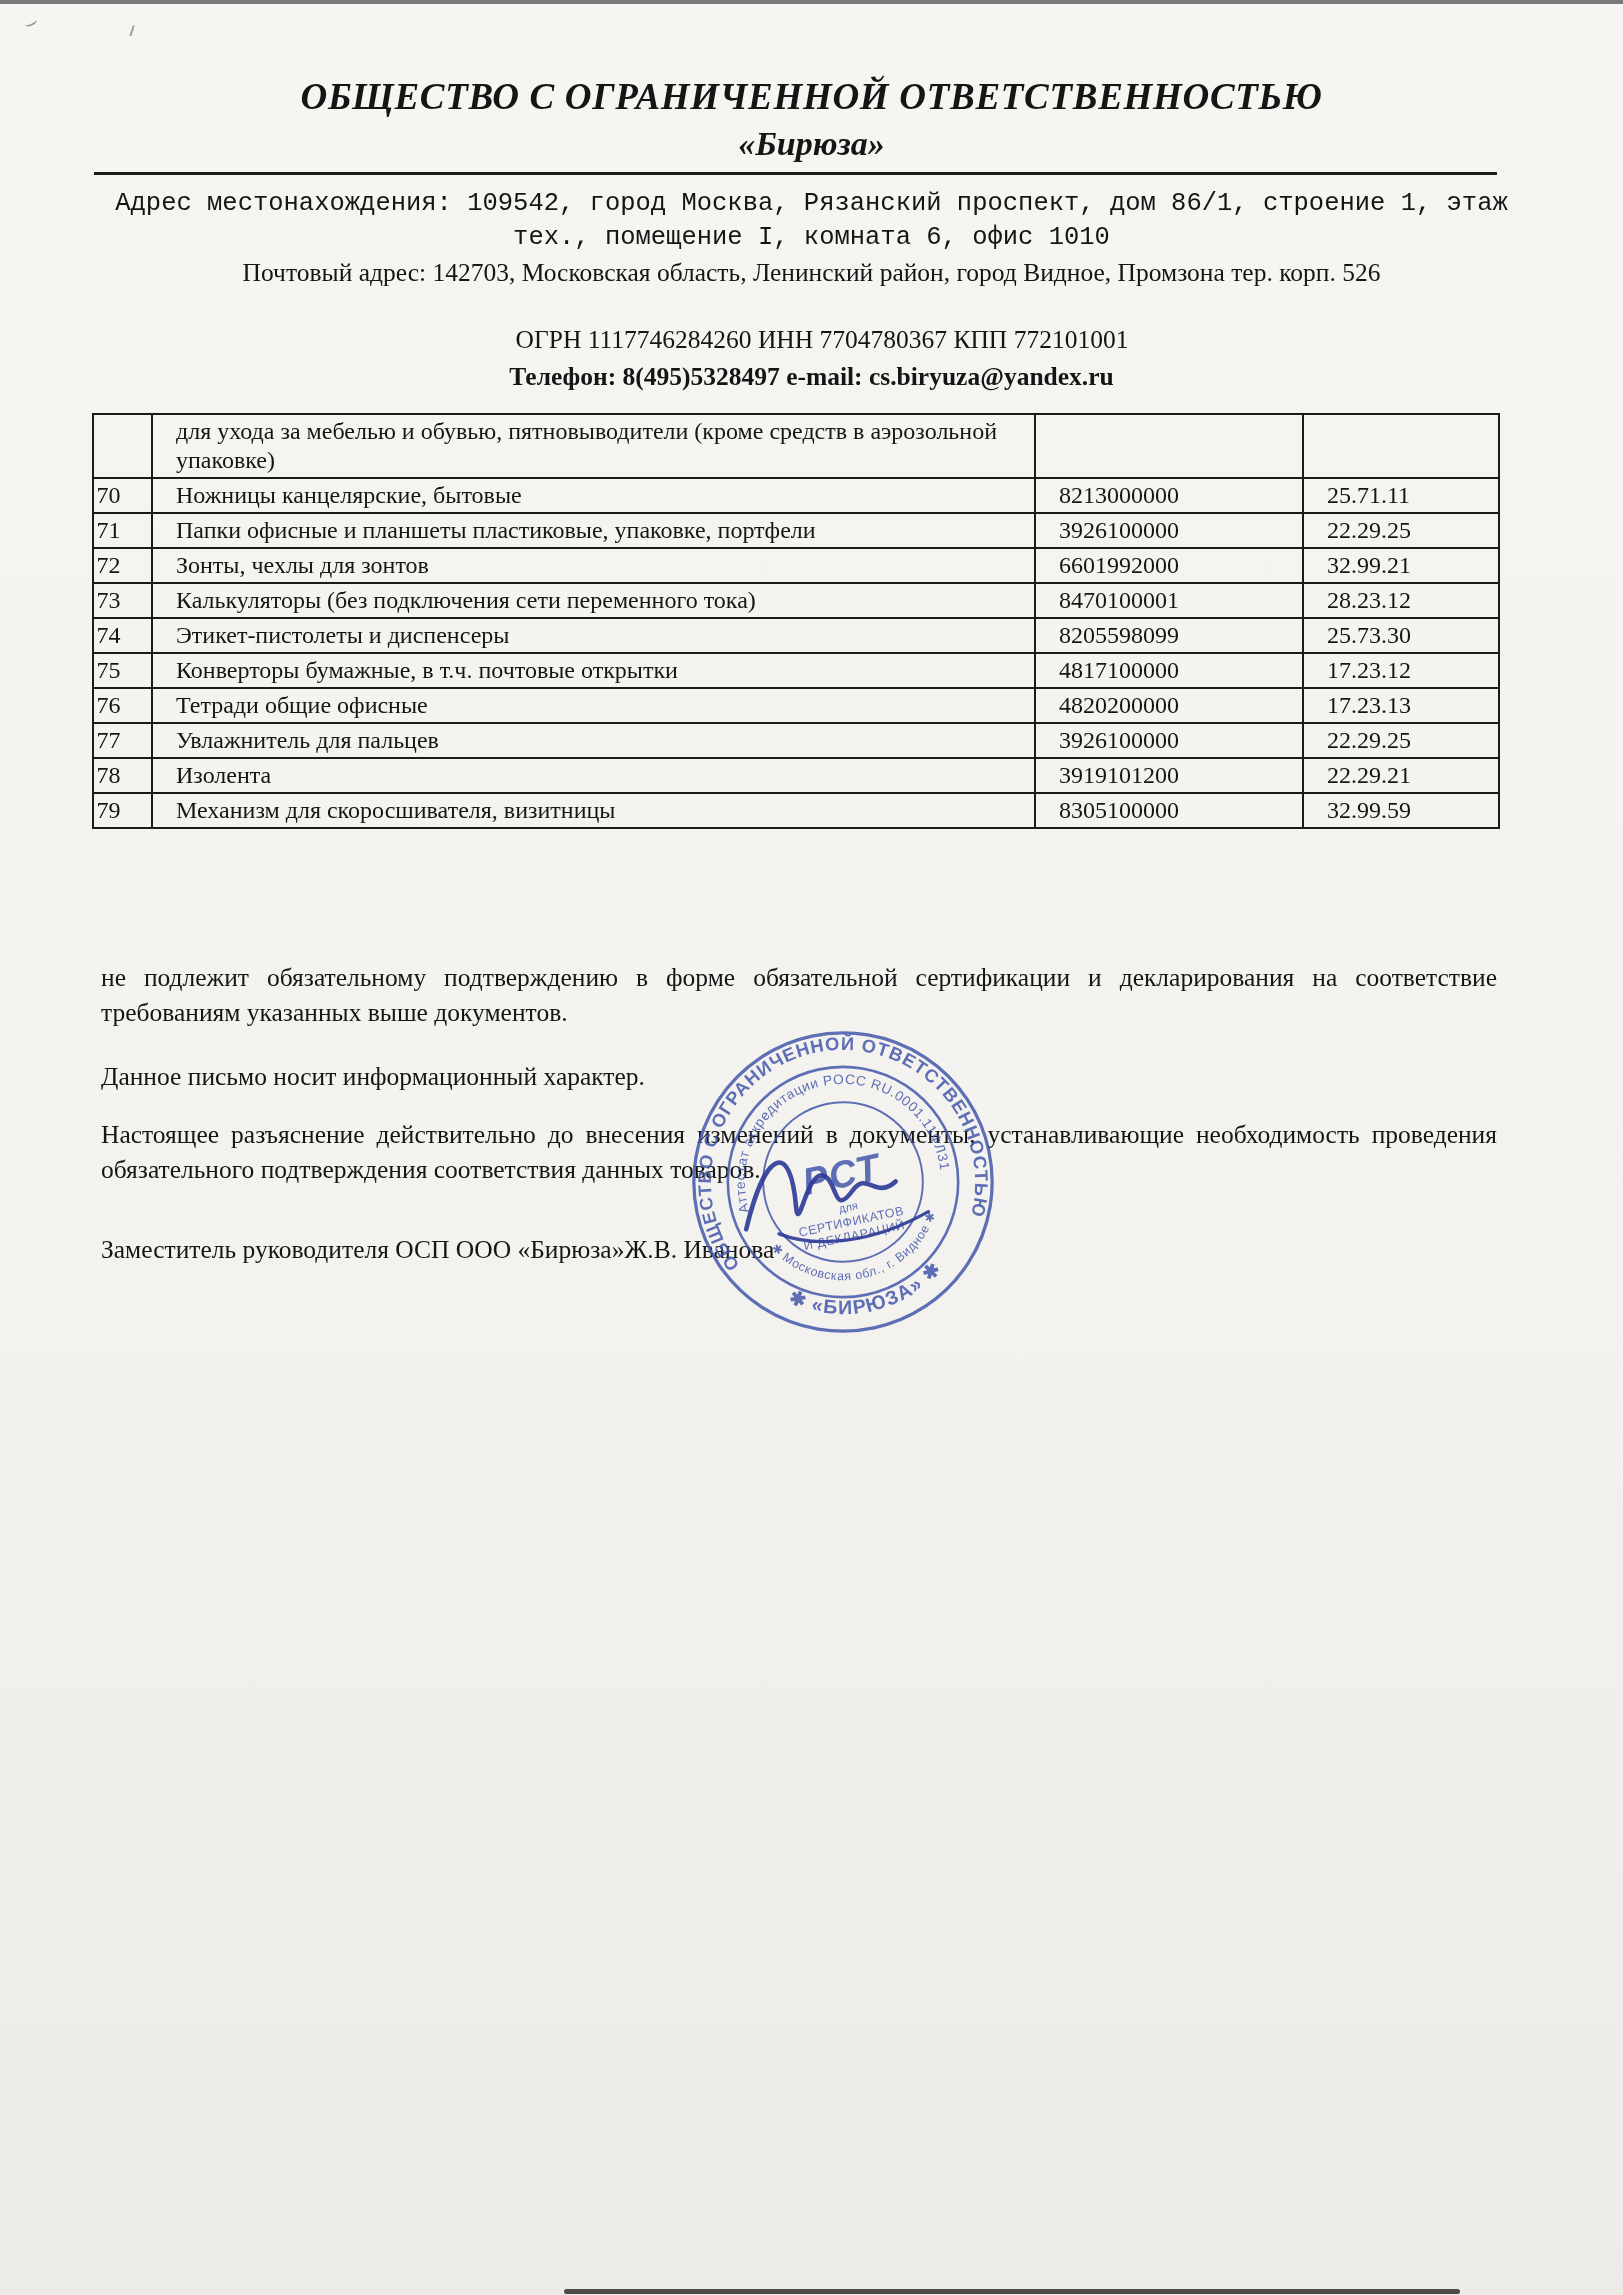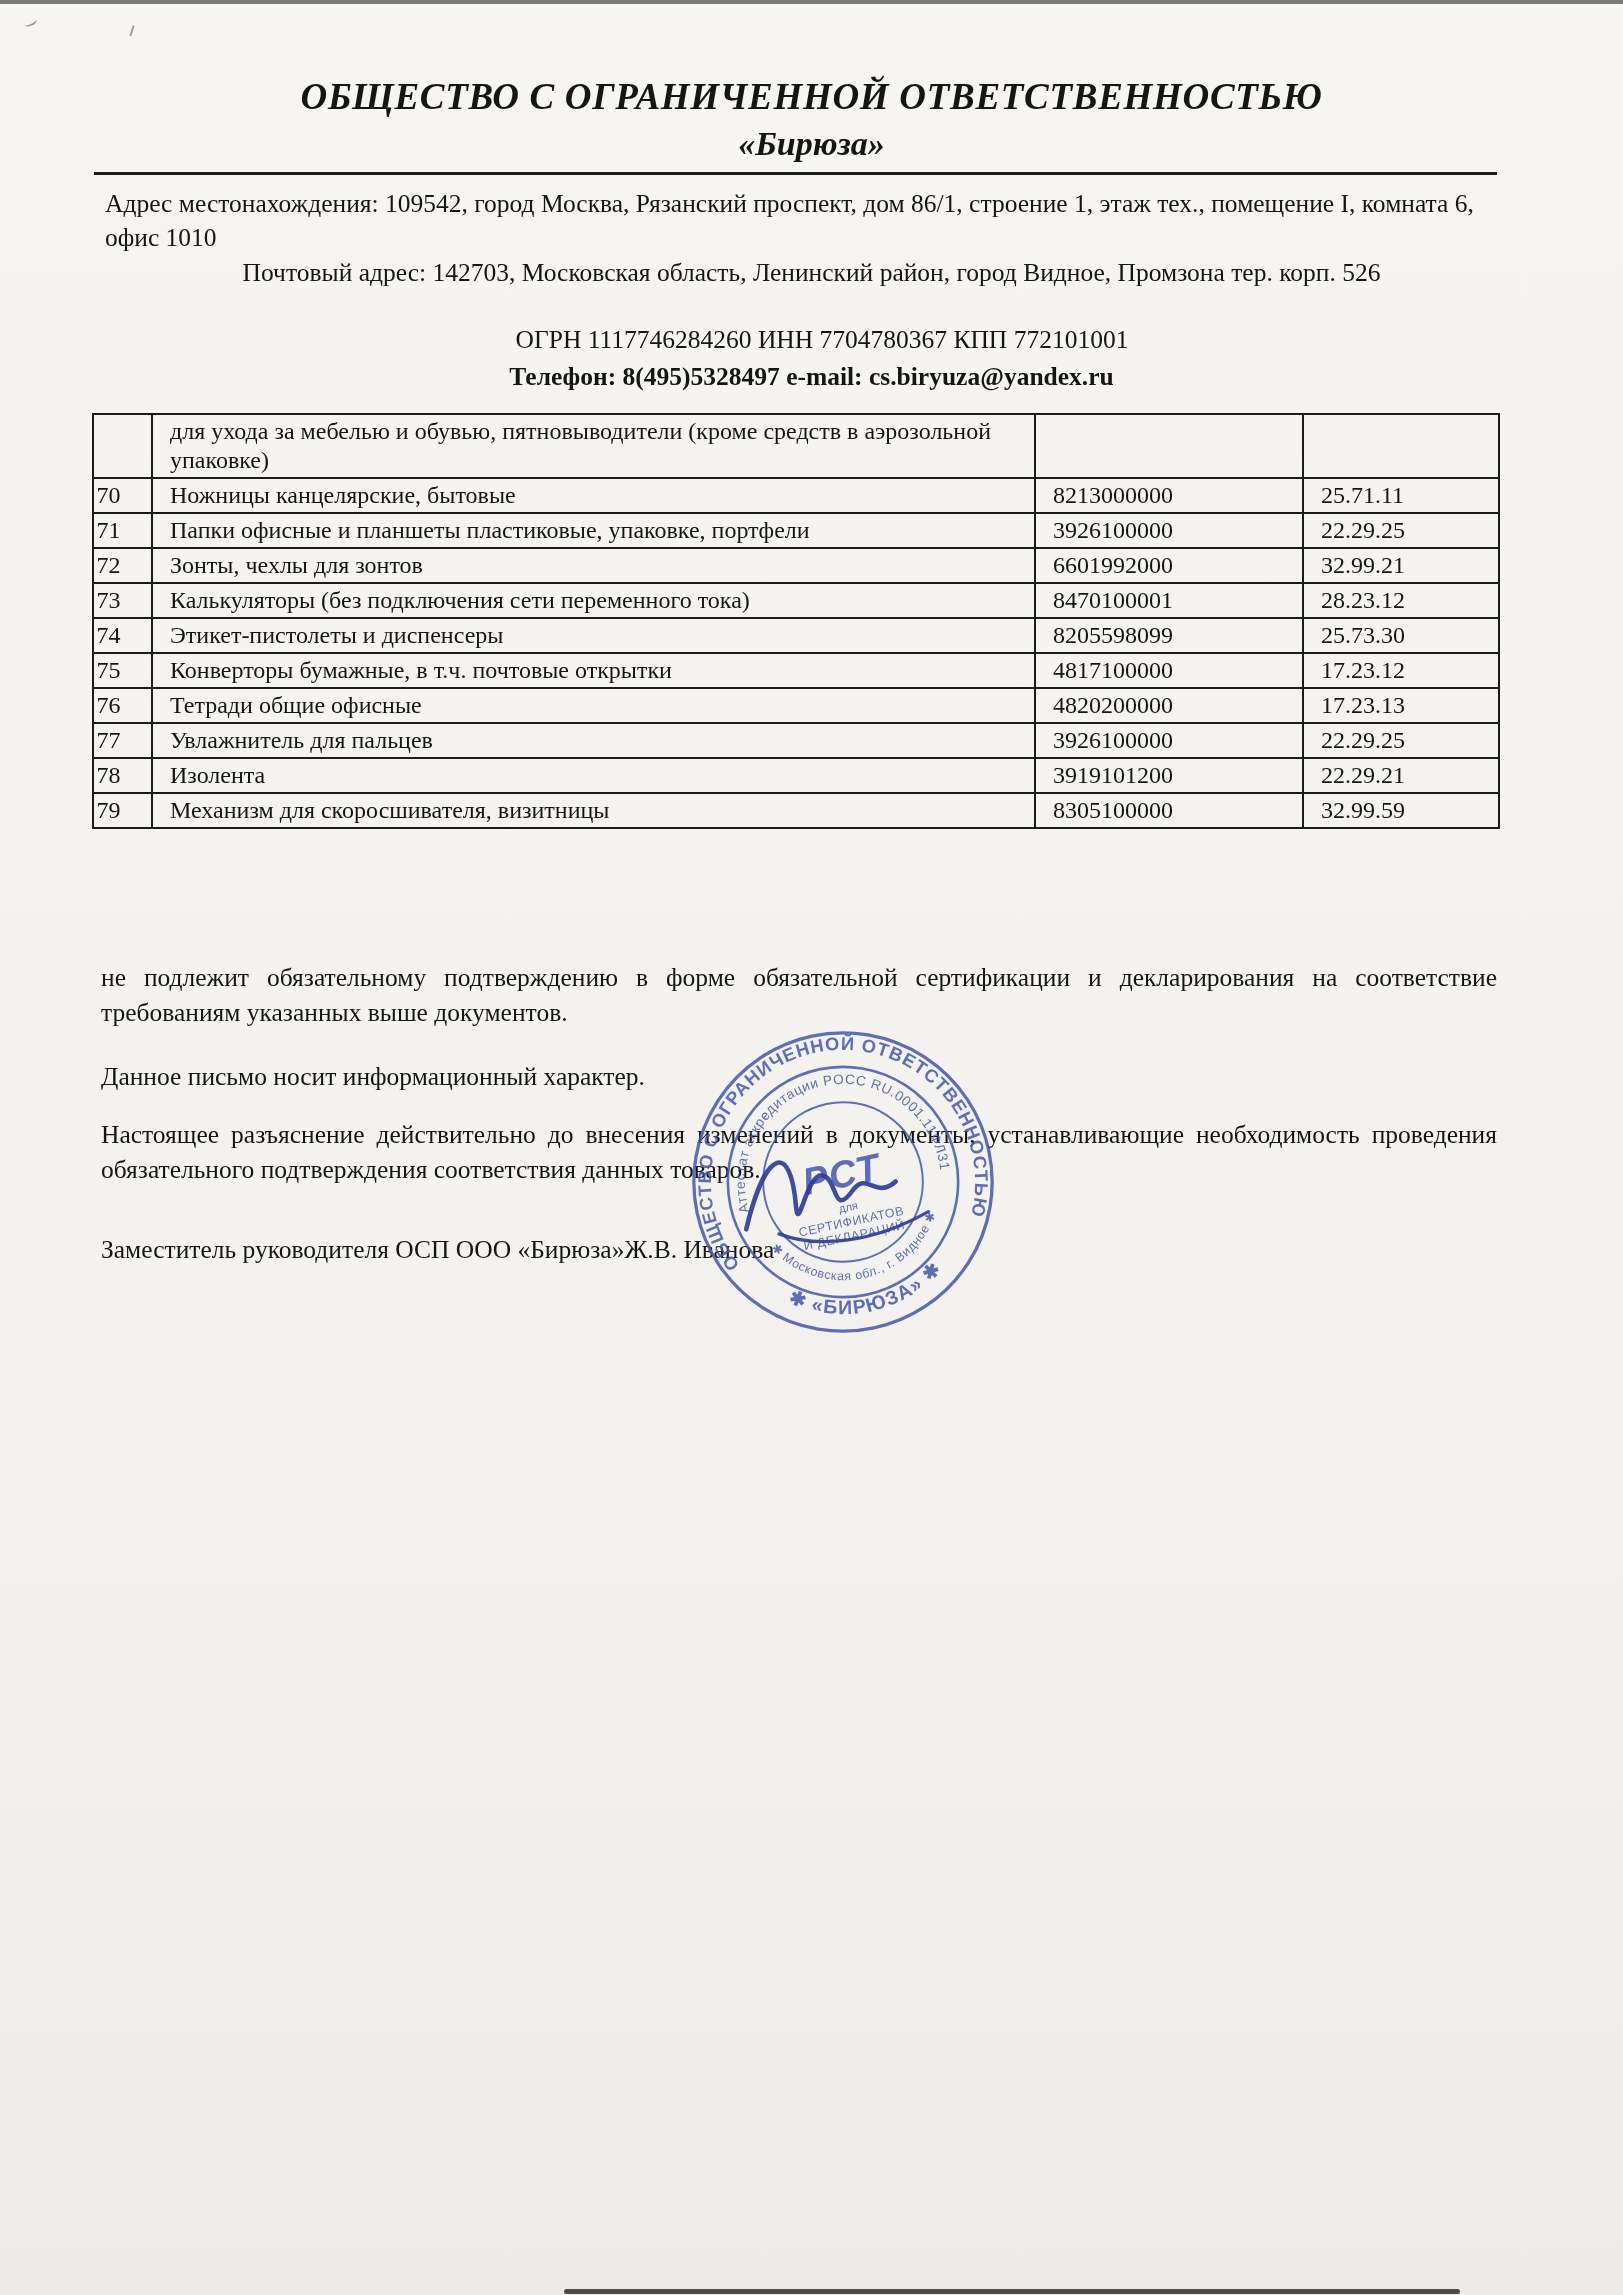--- a/index.html
+++ b/index.html
@@ -27,37 +27,38 @@
     text-align:center;
     font-size:34px; font-weight:bold; font-style:italic;
   }
   .head-rule {
     height:3.3px; background:#1b1b1b;
     margin:9.2px 126px 0 94px;
   }
   .addr1 {
     margin:11.8px auto 0;
     max-width:1413px;
-    font-size:25.5px; line-height:34px;
+    text-align:center;
+    font-size:25.5px; line-height:34px;font-family:Liberation Mono, monospace;
   }
   .addr2 { margin-top:1.3px; text-align:center; font-size:25.5px; line-height:34px; }
   .reg-line { margin-top:33px; text-align:center; font-size:25.5px; line-height:33px;padding-left:21px; }
   .contact-line { margin-top:3.9px; text-align:center; font-size:25.5px; line-height:33px;font-weight:bold; }
 
   
   table.items {
     border-collapse:collapse;
     margin:19.6px 0 0 92px;
     width:1406px;
     font-size:24px;
     table-layout:fixed;
   }
   .items td {
     border:2px solid #1b1b1b;
-    padding:2px 17px;
+    padding:2px 23px;
     vertical-align:top;
     line-height:29px;
   }
   .items td.num { text-align:left; padding:2px 2.6px; }
 
   
   .body-text {
     margin-left:101px; margin-right:126px;
     font-size:25.5px; line-height:35px;
     text-align:justify;

